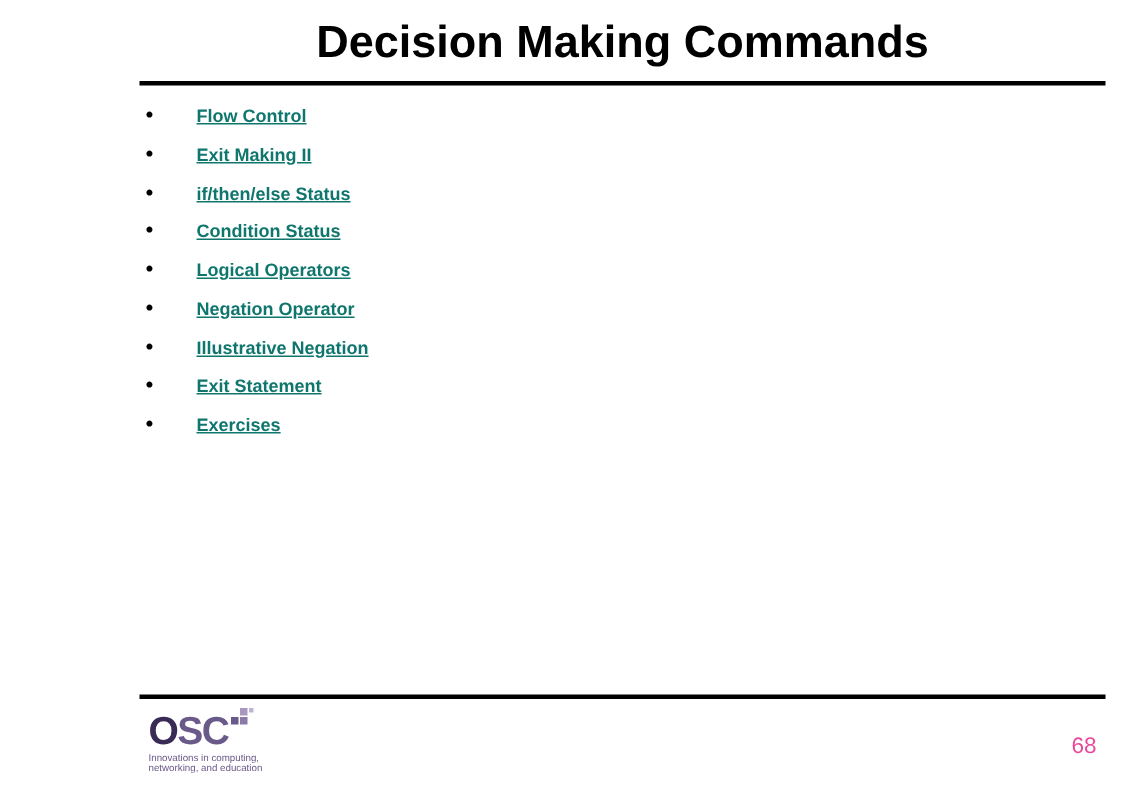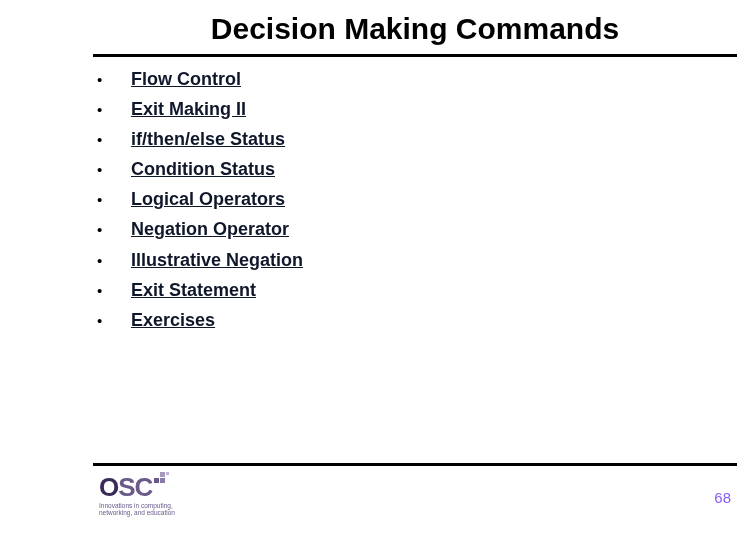--- a/index.html
+++ b/index.html
@@ -50,24 +50,24 @@
     line-height: 1.45;
   }
   .bullet {
     width: 34px;
     flex: 0 0 34px;
     text-align: left;
     font-size: 15px;
     color: #000000;
   }
   .link {
-    color: #0f172a;
+    color: #0f766e;
     text-decoration: underline;
     font-weight: bold;
-    font-size: 18px;
+    font-size: 12px;
     cursor: pointer;
   }
   .footer-rule {
     position: absolute;
     left: 56px;
     width: 644px;
     bottom: 74px;
     height: 0;
     border-top: 3px solid #000000;
   }
@@ -99,21 +99,21 @@
     font-size: 6.5px;
     color: #6a5a8a;
     margin-top: 2px;
     line-height: 1.1;
   }
   .page-number {
     position: absolute;
     right: 62px;
     bottom: 34px;
     font-size: 15px;
-    color: #8b5cf6;
+    color: #ec4899;
   }
 </style>
 </head>
 <body>
 
 <div class="slide">
 
   <div class="title">Decision Making Commands</div>
   <div class="title-rule"></div>
 

